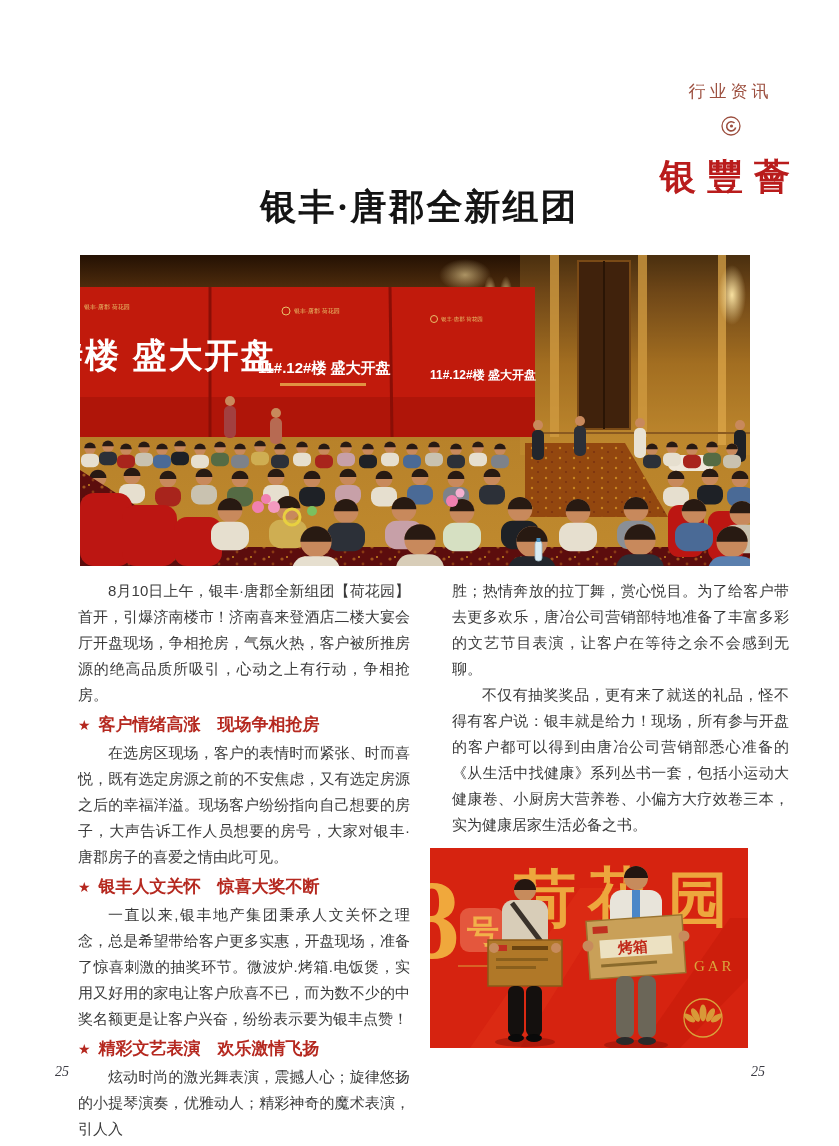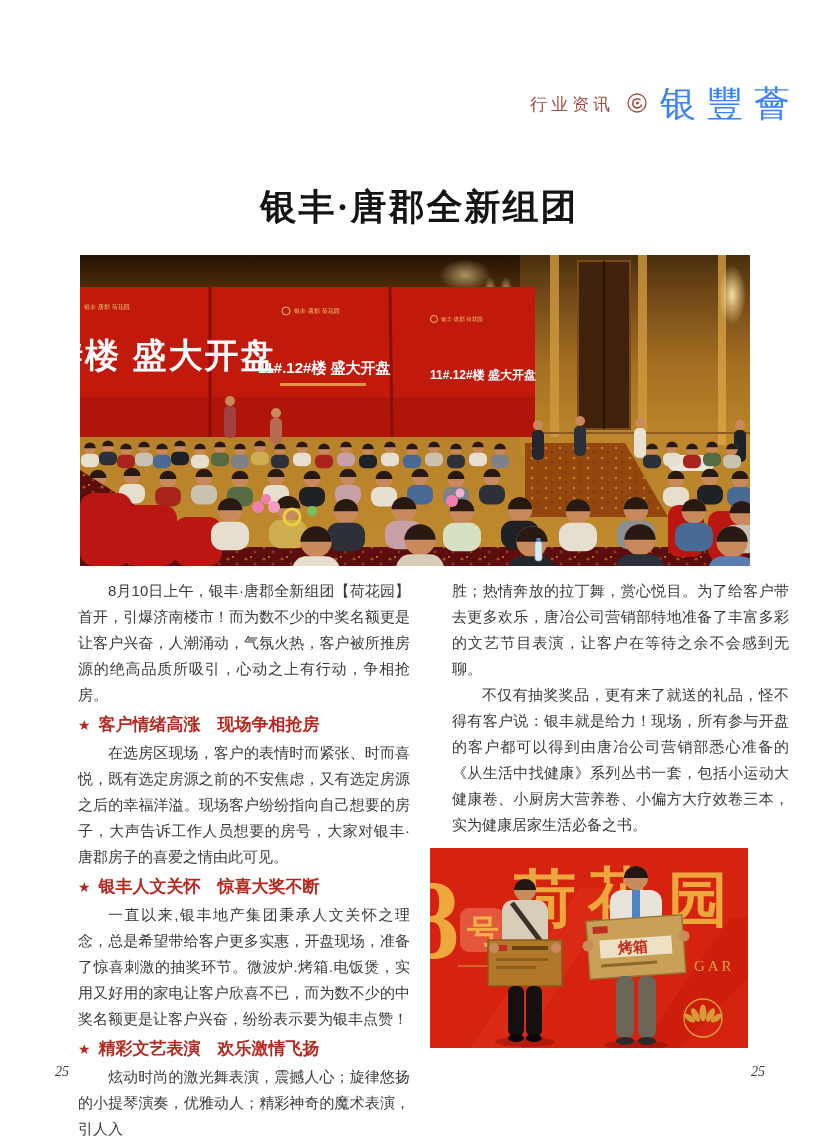--- a/index.html
+++ b/index.html
@@ -1,21 +1,21 @@
 <!DOCTYPE html>
 <html><head>
 <meta charset="utf-8">
 <style>
   html,body{margin:0;padding:0;background:#ffffff;}
   .page{position:relative;width:839px;height:1146px;background:#fff;overflow:hidden;
         font-family:"Liberation Sans","DejaVu Sans",sans-serif;}
   
-  .hd{position:absolute;top:80px;right:38px;display:flex;align-items:center;gap:12px;}
+  .hd{position:absolute;top:80px;right:38px;display:flex;align-items:center;gap:12px;flex-direction:column;}
   .hd-label{color:#9c4f3f;font-size:17px;letter-spacing:4px;}
-  .hd-brand{color:#3b82f6;font-size:36px;font-weight:normal;letter-spacing:11px;
+  .hd-brand{color:#b91c1c;font-size:36px;font-weight:bold;letter-spacing:11px;
             font-family:"Liberation Serif","DejaVu Serif",serif;}
   
   .title{position:absolute;top:150px;left:0;width:100%;text-align:center;color:#141414;
          font-family:"Liberation Serif","DejaVu Serif",serif;font-weight:bold;
          font-size:36px;line-height:43px;letter-spacing:2px;margin-top:36px;}
   
   .photo-main{position:absolute;left:80px;top:255px;width:670px;height:311px;}
   .photo-bottom{position:absolute;left:430px;top:848px;width:318px;height:200px;}
   .photo-main svg,.photo-bottom svg{display:block;width:100%;height:100%;}
   
@@ -235,21 +235,21 @@
       </g>
 
       <g>
         <rect x="455" y="286" width="7" height="20" rx="3" fill="#d8ecf4" stroke="#9ab4c0" stroke-width="0.8"></rect>
         <rect x="456.5" y="283" width="4" height="4" fill="#4a90c0"></rect>
       </g>
     </svg>
   </div>
 
   <div class="col col-l">
-    <p class="indent">8月10日上午，银丰·唐郡全新组团【荷花园】首开，引爆济南楼市！而为数不少的中奖名额更是让客户兴奋，人潮涌动，气氛火热，客户被所推房源的绝高品质所吸引，心动之上有行动，争相抢房。</p>
+    <p class="indent">8月10日上午，银丰·唐郡全新组团【荷花园】首开，引爆济南楼市！济南喜来登酒店二楼大宴会厅开盘现场，争相抢房，气氛火热，客户被所推房源的绝高品质所吸引，心动之上有行动，争相抢房。</p>
     <div class="red-h"><span class="star">★</span><span>客户情绪高涨　现场争相抢房</span></div>
     <p class="indent">在选房区现场，客户的表情时而紧张、时而喜悦，既有选定房源之前的不安焦虑，又有选定房源之后的幸福洋溢。现场客户纷纷指向自己想要的房子，大声告诉工作人员想要的房号，大家对银丰·唐郡房子的喜爱之情由此可见。</p>
     <div class="red-h"><span class="star">★</span><span>银丰人文关怀　惊喜大奖不断</span></div>
     <p class="indent">一直以来,银丰地产集团秉承人文关怀之理念，总是希望带给客户更多实惠，开盘现场，准备了惊喜刺激的抽奖环节。微波炉.烤箱.电饭煲，实用又好用的家电让客户欣喜不已，而为数不少的中奖名额更是让客户兴奋，纷纷表示要为银丰点赞！</p>
     <div class="red-h"><span class="star">★</span><span>精彩文艺表演　欢乐激情飞扬</span></div>
     <p class="indent">炫动时尚的激光舞表演，震撼人心；旋律悠扬的小提琴演奏，优雅动人；精彩神奇的魔术表演，引人入</p>
   </div>
 
   <div class="col col-r">
     <p>胜；热情奔放的拉丁舞，赏心悦目。为了给客户带去更多欢乐，唐冶公司营销部特地准备了丰富多彩的文艺节目表演，让客户在等待之余不会感到无聊。</p>

